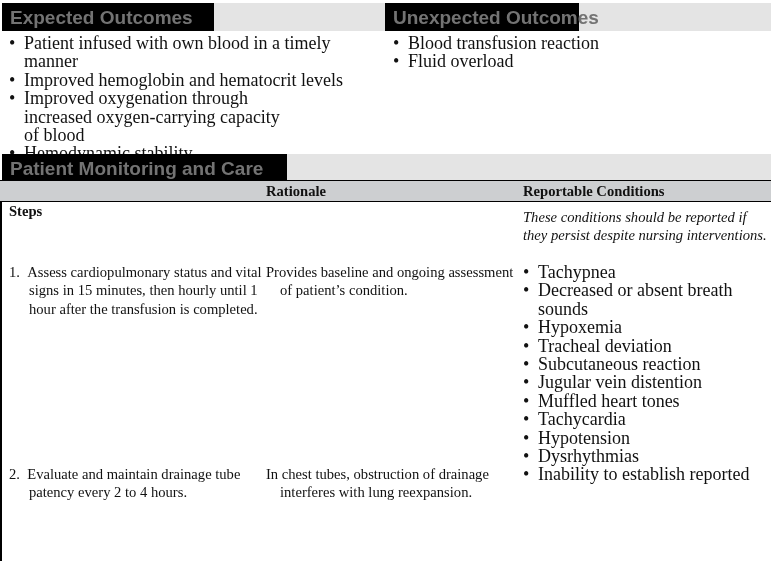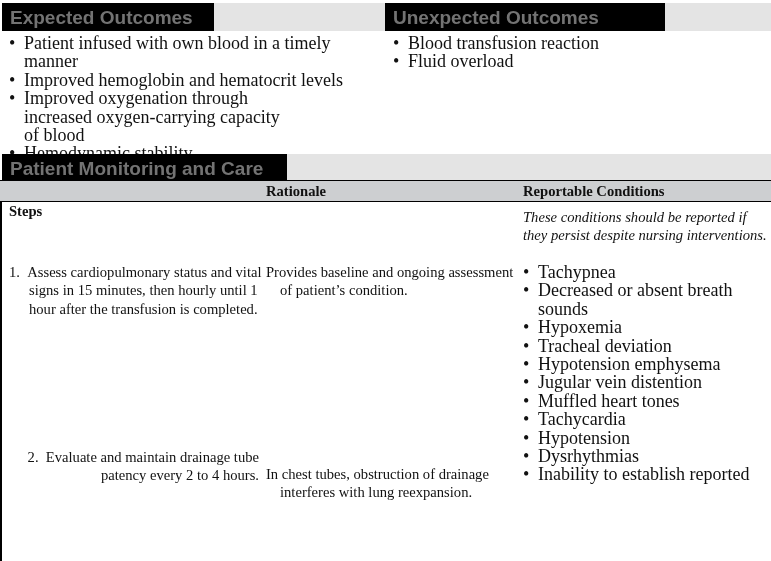--- a/index.html
+++ b/index.html
@@ -17,21 +17,21 @@
   .rat{padding-left:14px;text-indent:-14px;}
   .note{font-style:italic;}
 </style>
 </head>
 <body>
 
 <div class="hdr-bar" style="left:2px;top:3px;width:383px;"></div>
 <div class="hdr-black" style="left:2px;top:3px;width:212px;">Expected Outcomes</div>
 
 <div class="hdr-bar" style="left:385px;top:3px;width:386px;"></div>
-<div class="hdr-black" style="left:385px;top:3px;width:280px;">Unexpected Outcomes</div>
+<div class="hdr-black" style="left:385px;top:3px;width:194px;">Unexpected Outcomes</div>
 
 <ul class="b" style="left:9px;top:34px;width:340px;">
   <li>Patient infused with own blood in a timely manner</li>
   <li>Improved hemoglobin and hematocrit levels</li>
   <li style="width:265px;">Improved oxygenation through increased oxygen-carrying capacity of blood</li>
   <li>Hemodynamic stability</li>
 </ul>
 
 <ul class="b" style="left:393px;top:34px;width:360px;">
   <li>Blood transfusion reaction</li>
@@ -50,25 +50,25 @@
 
 <div class="cell note" style="left:523px;top:208px;width:245px;">These conditions should be reported if they persist despite nursing interventions.</div>
 
 <div class="cell step" style="left:9px;top:263px;width:240px;">1.&nbsp;&nbsp;Assess cardiopulmonary status and vital signs in 15 minutes, then hourly until 1 hour after the transfusion is completed.</div>
 <div class="cell rat" style="left:266px;top:263px;width:240px;">Provides baseline and ongoing assessment of patient’s condition.</div>
 <ul class="b" style="left:523px;top:263px;width:245px;">
   <li>Tachypnea</li>
   <li>Decreased or absent breath sounds</li>
   <li>Hypoxemia</li>
   <li>Tracheal deviation</li>
-  <li>Hypotension emphysema</li>
+  <li>Subcutaneous reaction</li>
   <li>Jugular vein distention</li>
   <li>Muffled heart tones</li>
   <li>Tachycardia</li>
   <li>Hypotension</li>
   <li>Dysrhythmias</li>
 </ul>
 
-<div class="cell step" style="left:9px;top:448px;width:230px;text-align:right;">2.&nbsp;&nbsp;Evaluate and maintain drainage tube patency every 2 to 4 hours.</div>
+<div class="cell step" style="left:9px;top:465px;width:230px;">2.&nbsp;&nbsp;Evaluate and maintain drainage tube patency every 2 to 4 hours.</div>
 <div class="cell rat" style="left:266px;top:465px;width:245px;">In chest tubes, obstruction of drainage interferes with lung reexpansion.</div>
 <ul class="b" style="left:523px;top:465px;width:245px;">
   <li>Inability to establish reported</li>
 </ul>
 
 </body></html>

